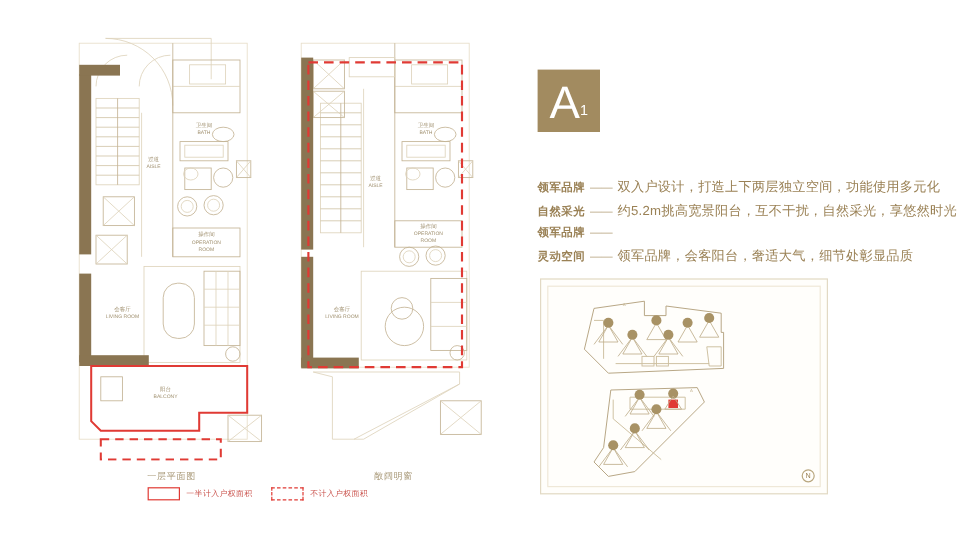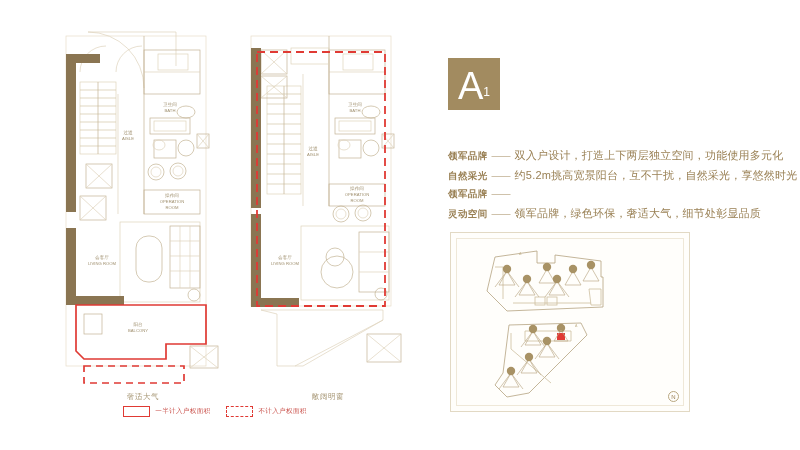--- a/index.html
+++ b/index.html
@@ -198,21 +198,21 @@
           <text x="114" y="189" font-size="4.2">OPERATION</text>
           <text x="114" y="195" font-size="4.2">ROOM</text>
 
           <text x="44" y="245" font-size="4.6">会客厅</text>
           <text x="44" y="251" font-size="4.2">LIVING ROOM</text>
 
           <text x="80" y="312" font-size="4.6">阳台</text>
           <text x="80" y="318" font-size="4.2">BALCONY</text>
         </g>
       </svg>
-      <div class="plan-caption">奢适大气</div>
+      <div class="plan-caption">一层平面图</div>
     </div>
 
     <div class="plan second">
       <svg class="plan-svg" width="170" height="370" viewBox="0 0 170 370">
         <g fill="none" stroke="#c3b394" stroke-width="0.7">
           <rect x="8" y="22" width="140" height="270" stroke="#e7ddc8"></rect>
 
           <rect x="86" y="36" width="56" height="44"></rect>
           <path d="M86 58 L142 58" stroke="#ded3bb"></path>
           <rect x="100" y="40" width="30" height="16" stroke="#ded3bb"></rect>
@@ -323,21 +323,21 @@
         <span class="f-dash">——</span>
         <span class="f-val">约5.2m挑高宽景阳台，互不干扰，自然采光，享悠然时光</span>
       </div>
       <div class="feature">
         <span class="f-key">领军品牌</span>
         <span class="f-dash">——</span>
       </div>
       <div class="feature">
         <span class="f-key">灵动空间</span>
         <span class="f-dash">——</span>
-        <span class="f-val">领军品牌，绿色环保，奢适大气，细节处彰显品质</span>
+        <span class="f-val">领军品牌，会客阳台，奢适大气，细节处彰显品质</span>
       </div>
     </div>
 
     <div class="siteplan">
       <div class="siteplan-inner"></div>
       <svg width="238" height="178" viewBox="0 0 238 178" style="position:absolute;left:0;top:0">
         <g fill="none" stroke="#b5a381" stroke-width="0.8">
 
           <path d="M44 24 L86 18 L86 30 L104 30 L104 22 L150 28 L150 44 L152 44 L152 74
                    L56 78 L36 58 Z"></path>

